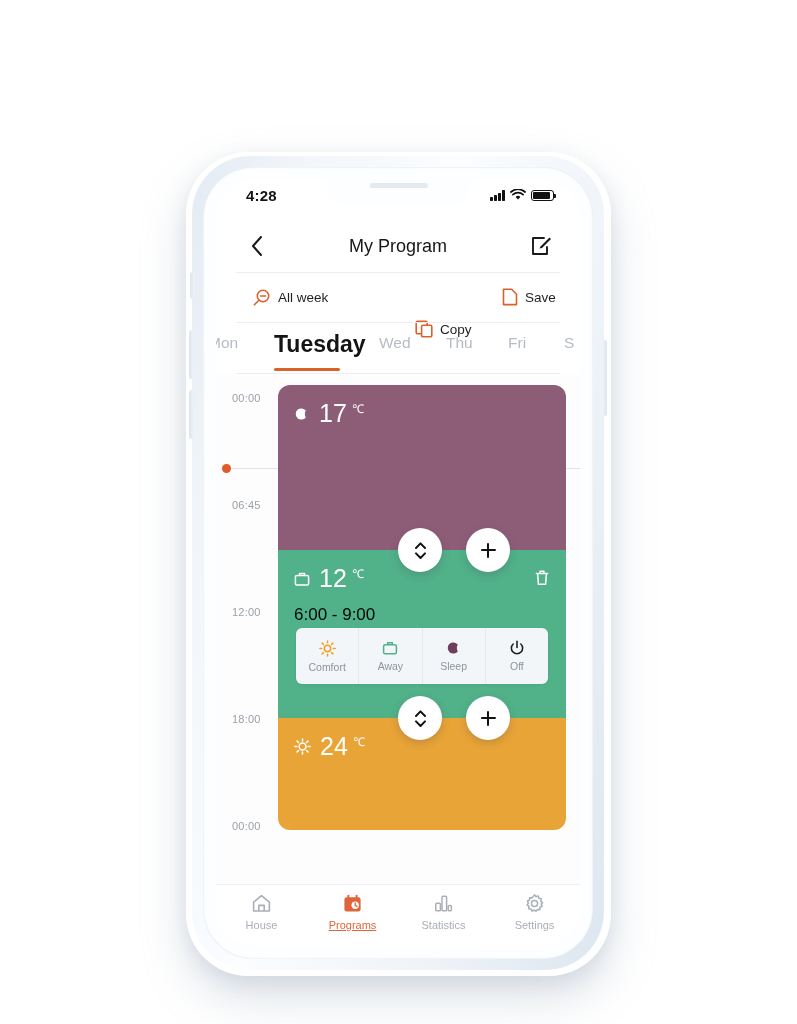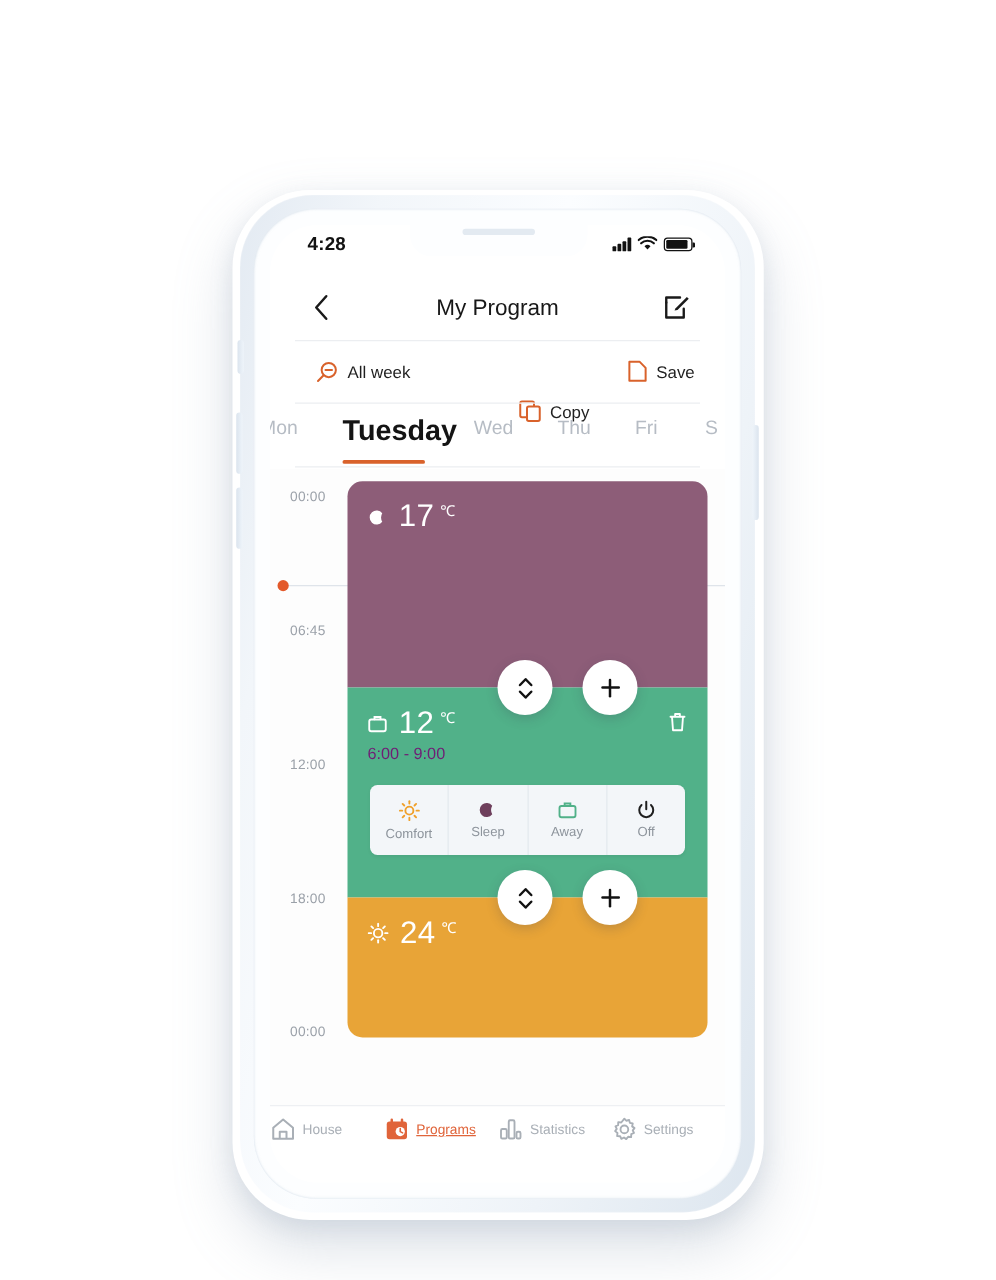--- a/index.html
+++ b/index.html
@@ -293,23 +293,23 @@
     font-size: 25px;
     letter-spacing: 0.2px;
   }
   .temp-unit {
     font-size: 12px;
     position: relative;
     top: -5px;
     margin-left: -4px;
   }
   .block-range {
-    margin-top: 2px;
-    font-size: 13px;
-    color: #701a75;
+    margin-top: 12px;
+    font-size: 17px;
+    color: #000000;
     opacity: 0.97;
   }
   .block-trash {
     position: absolute;
     right: 16px;
     top: 19px;
     cursor: pointer;
   }
 
   
@@ -377,21 +377,21 @@
     border-top: 1px solid #eef0f3;
     display: flex;
     align-items: flex-start;
     padding-top: 8px;
     box-sizing: border-box;
     z-index: 20;
   }
   .navitem {
     flex: 1;
     display: flex;
-    flex-direction: row;
+    flex-direction: column;
     align-items: center;
     gap: 5px;
     cursor: pointer;
   }
   .navitem-label {
     font-size: 11px;
     color: #a9afb6;
   }
   .navitem.active .navitem-label { color: #e0643a; text-decoration: underline; }
 </style>
@@ -566,30 +566,30 @@
               <line x1="3.1" y1="3.1" x2="4.4" y2="4.4"></line>
               <line x1="12.6" y1="12.6" x2="13.9" y2="13.9"></line>
               <line x1="13.9" y1="3.1" x2="12.6" y2="4.4"></line>
               <line x1="4.4" y1="12.6" x2="3.1" y2="13.9"></line>
             </g>
           </svg>
           <span class="mode-label">Comfort</span>
         </div>
         <div class="mode">
           <svg width="16" height="16" viewBox="0 0 16 16">
-            <path d="M11.8 11.4 A5.6 5.6 0 1 1 11.8 4.6 A6.9 6.9 0 0 0 11.8 11.4 Z" fill="#6e3f5c"></path>
-          </svg>
-          <span class="mode-label">Sleep</span>
+            <rect x="1.6" y="4.8" width="12.8" height="9" rx="1.6" stroke="#51b189" stroke-width="1.5" fill="none"></rect>
+            <path d="M5.7 4.6 L5.7 2.8 L10.3 2.8 L10.3 4.6" stroke="#51b189" stroke-width="1.5" fill="none" stroke-linecap="round"></path>
+          </svg>
+          <span class="mode-label">Away</span>
         </div>
         <div class="mode">
           <svg width="16" height="16" viewBox="0 0 16 16">
-            <rect x="1.6" y="4.8" width="12.8" height="9" rx="1.6" stroke="#51b189" stroke-width="1.5" fill="none"></rect>
-            <path d="M5.7 4.6 L5.7 2.8 L10.3 2.8 L10.3 4.6" stroke="#51b189" stroke-width="1.5" fill="none" stroke-linecap="round"></path>
-          </svg>
-          <span class="mode-label">Away</span>
+            <path d="M11.8 11.4 A5.6 5.6 0 1 1 11.8 4.6 A6.9 6.9 0 0 0 11.8 11.4 Z" fill="#6e3f5c"></path>
+          </svg>
+          <span class="mode-label">Sleep</span>
         </div>
         <div class="mode">
           <svg width="16" height="16" viewBox="0 0 16 16">
             <path d="M4.2 4.0 A5.6 5.6 0 1 0 11.8 4.0" stroke="#1f1f1f" stroke-width="1.6" fill="none" stroke-linecap="round"></path>
             <line x1="8" y1="1.4" x2="8" y2="7.4" stroke="#1f1f1f" stroke-width="1.6" stroke-linecap="round"></line>
           </svg>
           <span class="mode-label">Off</span>
         </div>
       </div>
 

